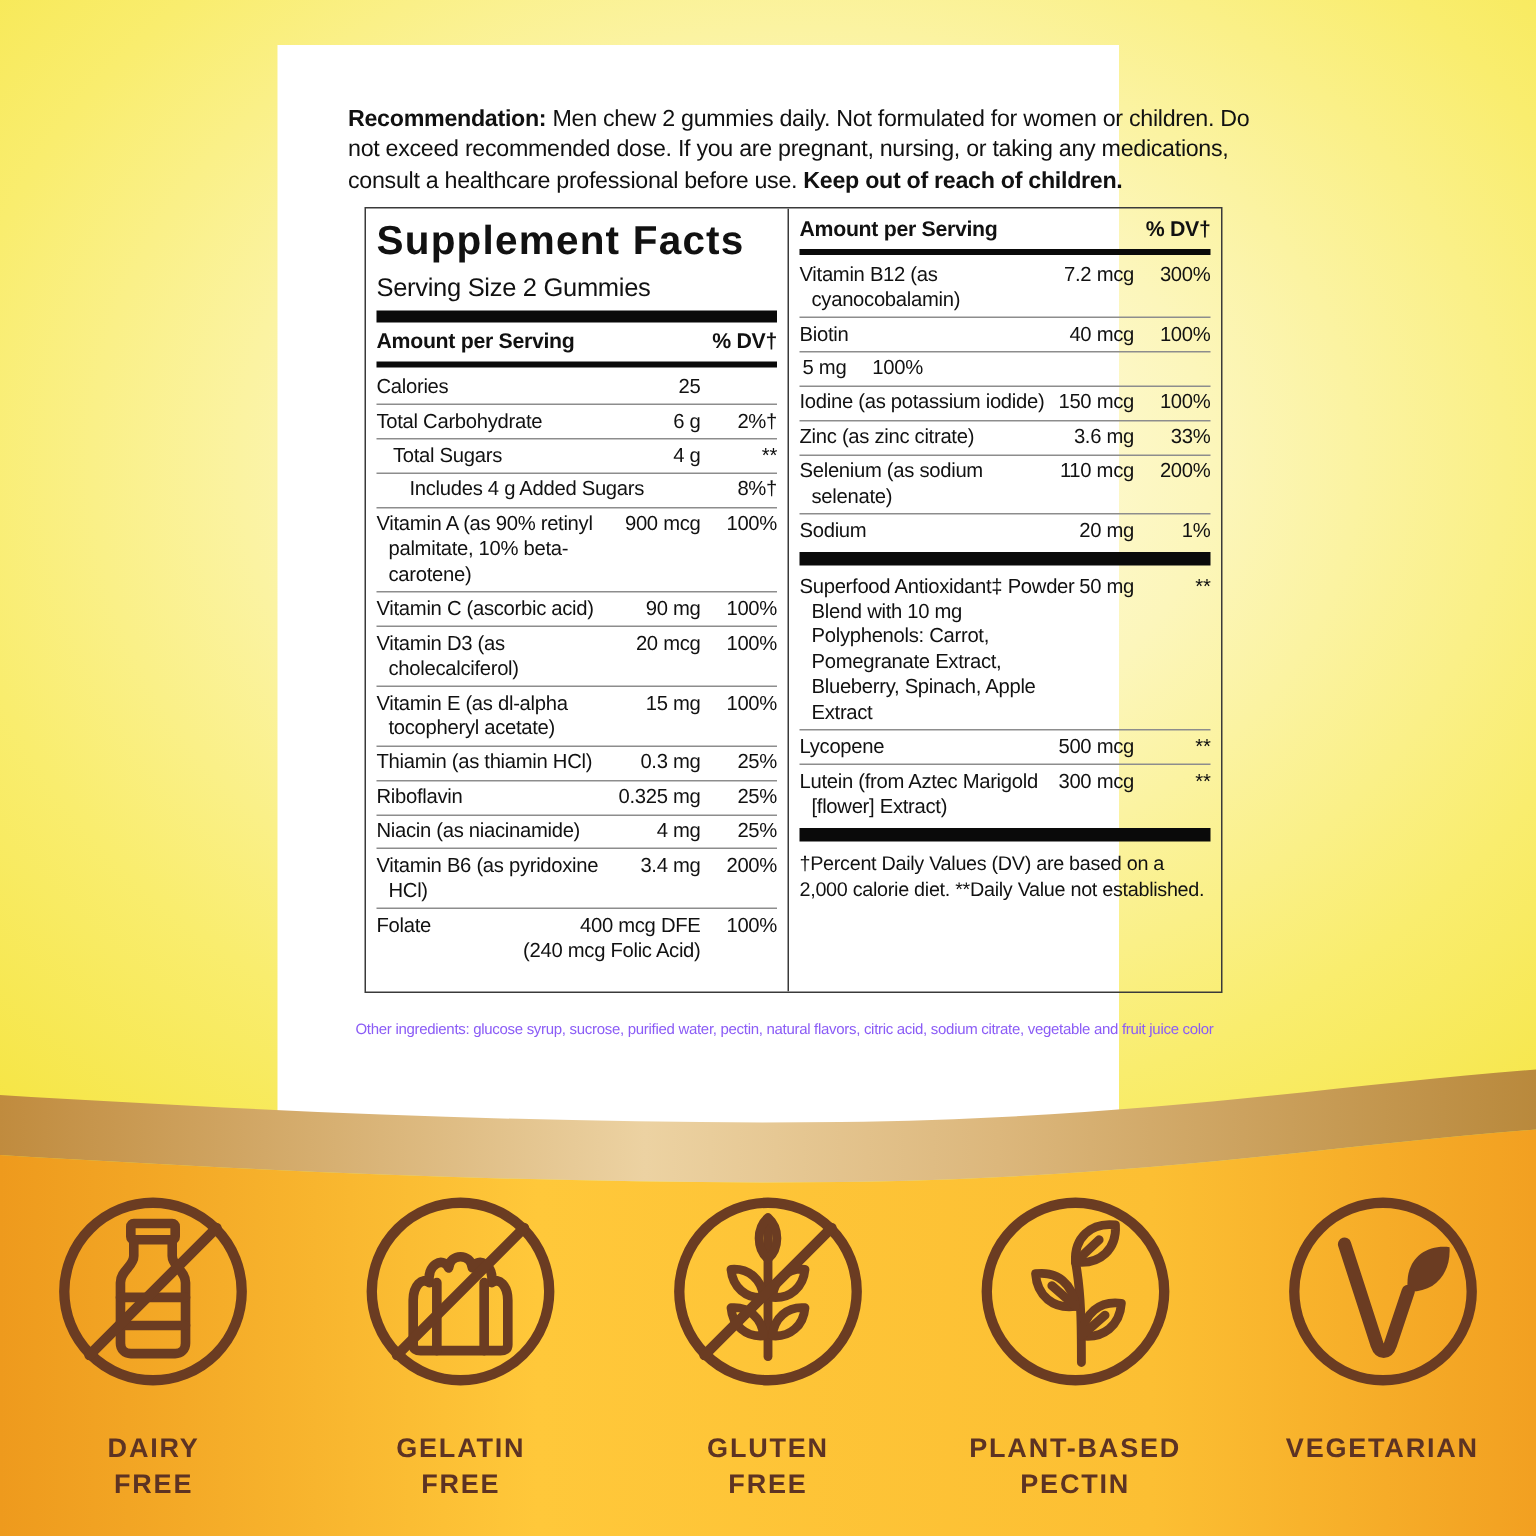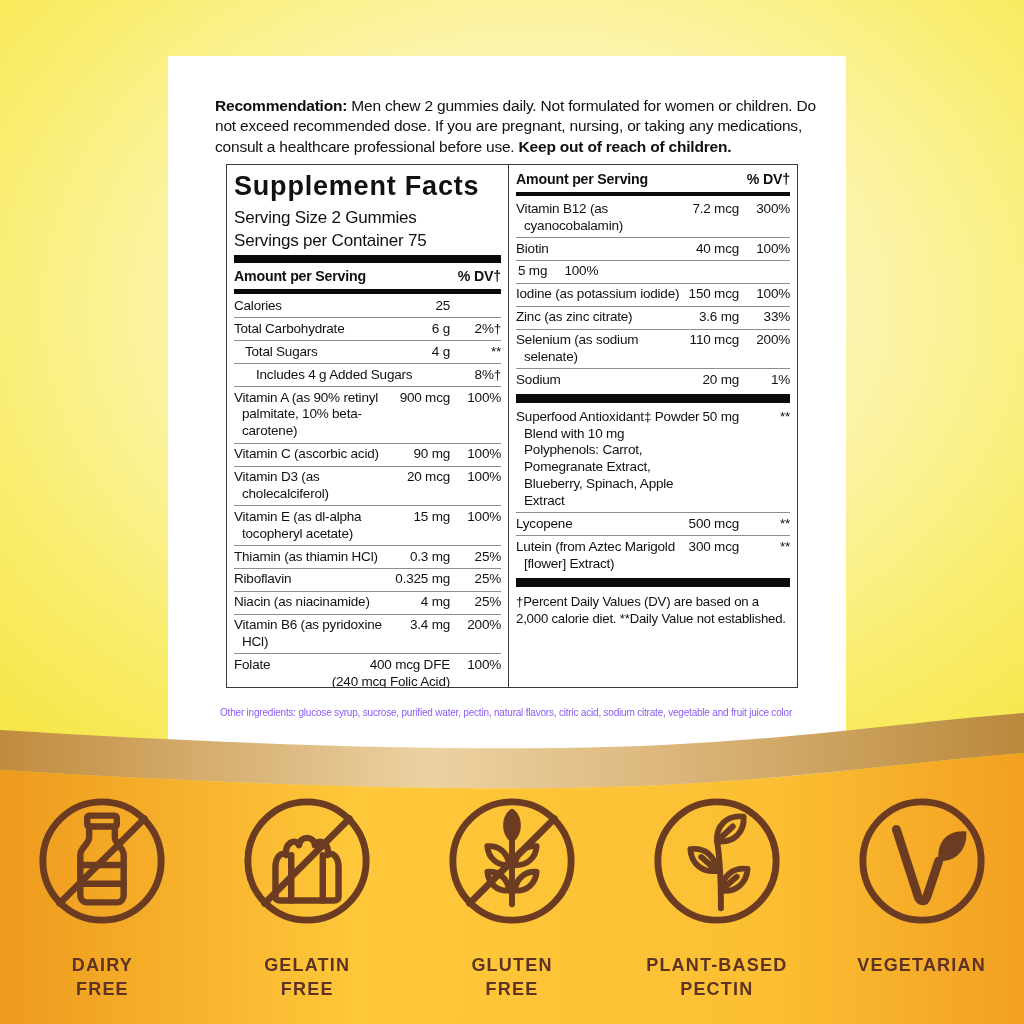--- a/index.html
+++ b/index.html
@@ -1,20 +1,20 @@
 <!DOCTYPE html>
 <html><head>
 <meta charset="utf-8">
 <style>
   html,body{margin:0;padding:0;}
   body{font-family:"Liberation Sans",sans-serif;}
   .page{position:relative;width:1024px;height:1024px;overflow:hidden;
         background:radial-gradient(ellipse 980px 760px at 52% 30%, #fffdf0 0%, #fcf6bb 28%, #f9ed6e 58%, #f5e43e 82%, #f2e032 100%);}
   
-  .label{position:absolute;left:168px;top:30px;width:678px;height:722px;background:#ffffff;z-index:1;margin-top:26px;}
+  .label{position:absolute;left:185px;top:30px;width:561px;height:722px;background:#ffffff;z-index:1;}
   .rec{position:absolute;left:47px;top:24px;width:602px;font-size:15.5px;line-height:1.33;color:#111;letter-spacing:-0.2px;}
   .rec b{font-weight:bold;}
   
   .sf-table{position:absolute;left:58px;top:108px;width:572px;height:524px;border:1.6px solid #3a3a3a;
             display:flex;box-sizing:border-box;color:#111;font-size:13.5px;line-height:1.25;letter-spacing:-0.2px;overflow:hidden;}
   .sf-col{box-sizing:border-box;padding:3px 7px;overflow:hidden;}
   .sf-col.left{width:282px;}
   .sf-col.right{width:290px;border-left:1.4px solid #3a3a3a;}
   .sf-title{font-size:27px;font-weight:bold;letter-spacing:0.8px;padding:2px 0 3px;white-space:nowrap;}
   .sf-serving{font-size:17px;padding:0.5px 0;}
@@ -42,21 +42,20 @@
 
 <div class="page">
 
   <div class="label">
     <p class="rec"><b>Recommendation:</b><span> Men chew 2 gummies daily. Not formulated for women or children. Do not exceed recommended dose. If you are pregnant, nursing, or taking any medications, consult a healthcare professional before use. </span><b>Keep out of reach of children.</b></p>
 
     <div class="sf-table">
       <div class="sf-col left">
         <div class="sf-title">Supplement Facts</div>
         <div class="sf-serving">Serving Size 2 Gummies</div>
-        <div class="sf-serving">Servings per Container 75</div>
         <div class="sf-bar-thick"></div>
         <div class="sf-colheader">
           <span>Amount per Serving</span>
           <span>% DV†</span>
         </div>
         <div class="sf-bar-thin"></div>
         <div id="left-rows">
             <div class="sf-row">
               <span class="sf-name">Calories</span>
               <span class="sf-amt">25</span>

